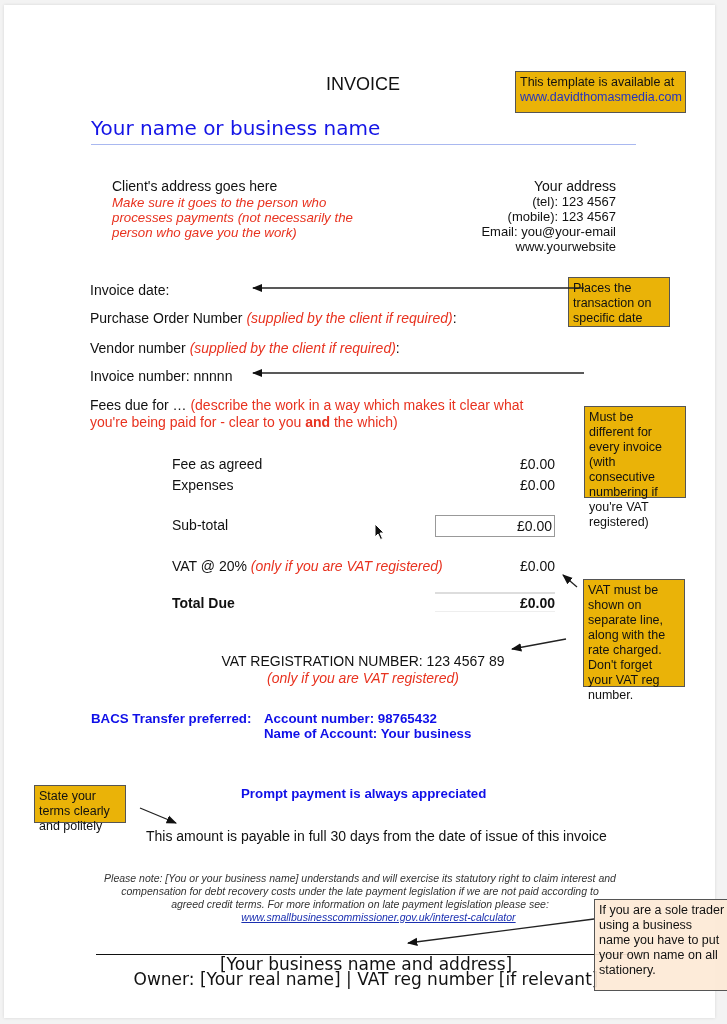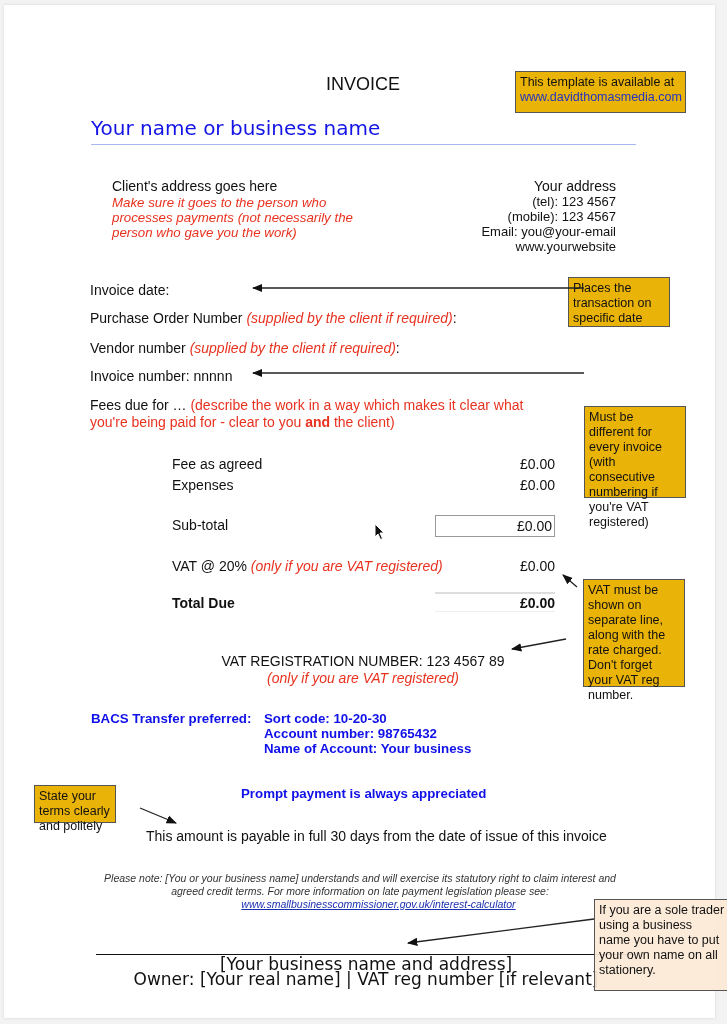--- a/index.html
+++ b/index.html
@@ -75,21 +75,21 @@
   <span>Purchase Order Number </span><span class="red it">(supplied by the client if required)</span><span>:</span>
 </div>
 
 <div class="abs t14" style="left:90px; top:340px;">
   <span>Vendor number </span><span class="red it">(supplied by the client if required)</span><span>:</span>
 </div>
 
 <div class="abs t14" style="left:90px; top:368px;">Invoice number: nnnnn</div>
 
 <div class="abs t14" style="left:90px; top:397px; width:470px;">
-  <span>Fees due for … </span><span class="red">(describe the work in a way which makes it clear what you're being paid for - clear to you </span><span class="red bold">and</span><span class="red"> the client)</span>
+  <span>Fees due for … </span><span class="red">(describe the work in a way which makes it clear what you're being paid for - clear to you </span><span class="red bold">and</span><span class="red"> the which)</span>
 </div>
 
 <div class="abs t14" style="left:172px; top:456px;">Fee as agreed</div>
 <div class="abs t14 amount" style="left:435px; top:456px;">£0.00</div>
 
 <div class="abs t14" style="left:172px; top:477px;">Expenses</div>
 <div class="abs t14 amount" style="left:435px; top:477px;">£0.00</div>
 
 <div class="abs t14" style="left:172px; top:517px;">Sub-total</div>
 <div class="abs t14 amount subtotal-box" style="left:435px; top:515px; height:22px;">£0.00</div>
@@ -104,44 +104,44 @@
 <div class="abs t14 amount bold" style="left:435px; top:595px;">£0.00</div>
 <div class="total-rule-bot" style="left:435px; top:611px; width:120px;"></div>
 
 <div class="abs t14" style="left:150px; top:653px; width:426px; text-align:center;">
   <div>VAT REGISTRATION NUMBER: 123 4567 89</div>
   <div class="red it">(only if you are VAT registered)</div>
 </div>
 
 <div class="abs t14 blue bold" style="left:91px; top:711px; font-size:13.3px; line-height:15px;">BACS Transfer preferred:</div>
 <div class="abs t14 blue bold" style="left:264px; top:711px; font-size:13.3px; line-height:15px;">
-  <div>Sort code: 10-20-30</div>
   <div>Account number: 98765432</div>
   <div>Name of Account: Your business</div>
 </div>
 
 <div class="abs blue bold" style="left:241px; top:786px; font-size:13.3px;">Prompt payment is always appreciated</div>
 <div class="abs t14" style="left:146px; top:828px;">This amount is payable in full 30 days from the date of issue of this invoice</div>
 
 <div class="abs small-it" style="left:60px; top:872px; width:600px;">
   <div>Please note: [You or your business name] understands and will exercise its statutory right to claim interest and</div>
+  <div>compensation for debt recovery costs under the late payment legislation if we are not paid according to</div>
   <div>agreed credit terms. For more information on late payment legislation please see:</div>
   <div><a>www.smallbusinesscommissioner.gov.uk/interest-calculator</a></div>
 </div>
 
 <div class="abs" style="left:96px; top:954px; width:540px; height:1px; background:#111;"></div>
 <div class="abs footer" style="left:96px; top:957px; width:540px;">
   <div>[Your business name and address]</div>
   <div>Owner: [Your real name] | VAT reg number [if relevant]</div>
 </div>
 
 <div class="note" style="left:568px; top:277px; width:102px; height:50px;">Places the transaction on specific date</div>
 <div class="note" style="left:584px; top:365px; width:102px; height:92px;margin-top:41px;">Must be different for every invoice (with consecutive numbering if you're VAT registered)</div>
 <div class="note" style="left:583px; top:579px; width:102px; height:108px;">VAT must be shown on separate line, along with the rate charged. Don't forget your VAT reg number.</div>
-<div class="note" style="left:34px; top:785px; width:82px; height:38px;">State your terms clearly and politely</div>
+<div class="note" style="left:34px; top:785px; width:92px; height:38px;">State your terms clearly and politely</div>
 <div class="note" style="left:594px; top:899px; width:137px; height:92px; background:rgba(253,233,214,0.92);">If you are a sole trader using a business name you have to put your own name on all stationery.</div>
 
 <svg class="arrows" width="727" height="1024">
   <defs>
     <marker id="ah" viewBox="0 0 10 10" refX="9" refY="5" markerWidth="8" markerHeight="8" orient="auto-start-reverse">
       <path d="M0,1 L10,5 L0,9 z" fill="#111"></path>
     </marker>
   </defs>
   <line x1="584" y1="288" x2="253" y2="288" stroke="#222" stroke-width="1.3" marker-end="url(#ah)"></line>
   <line x1="584" y1="373" x2="253" y2="373" stroke="#222" stroke-width="1.3" marker-end="url(#ah)"></line>

